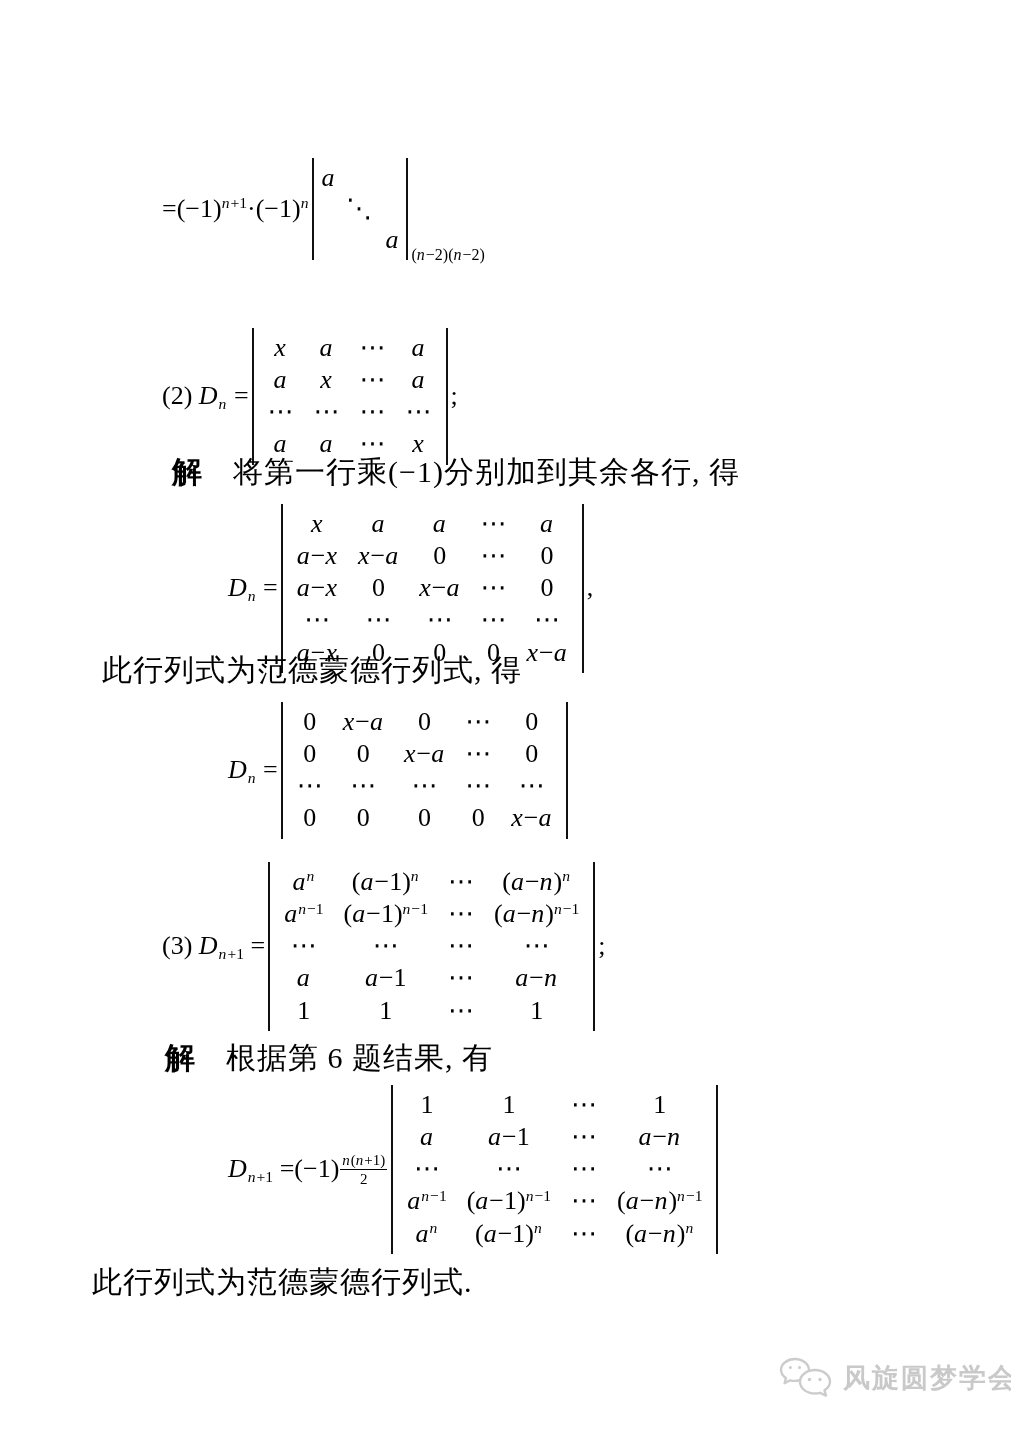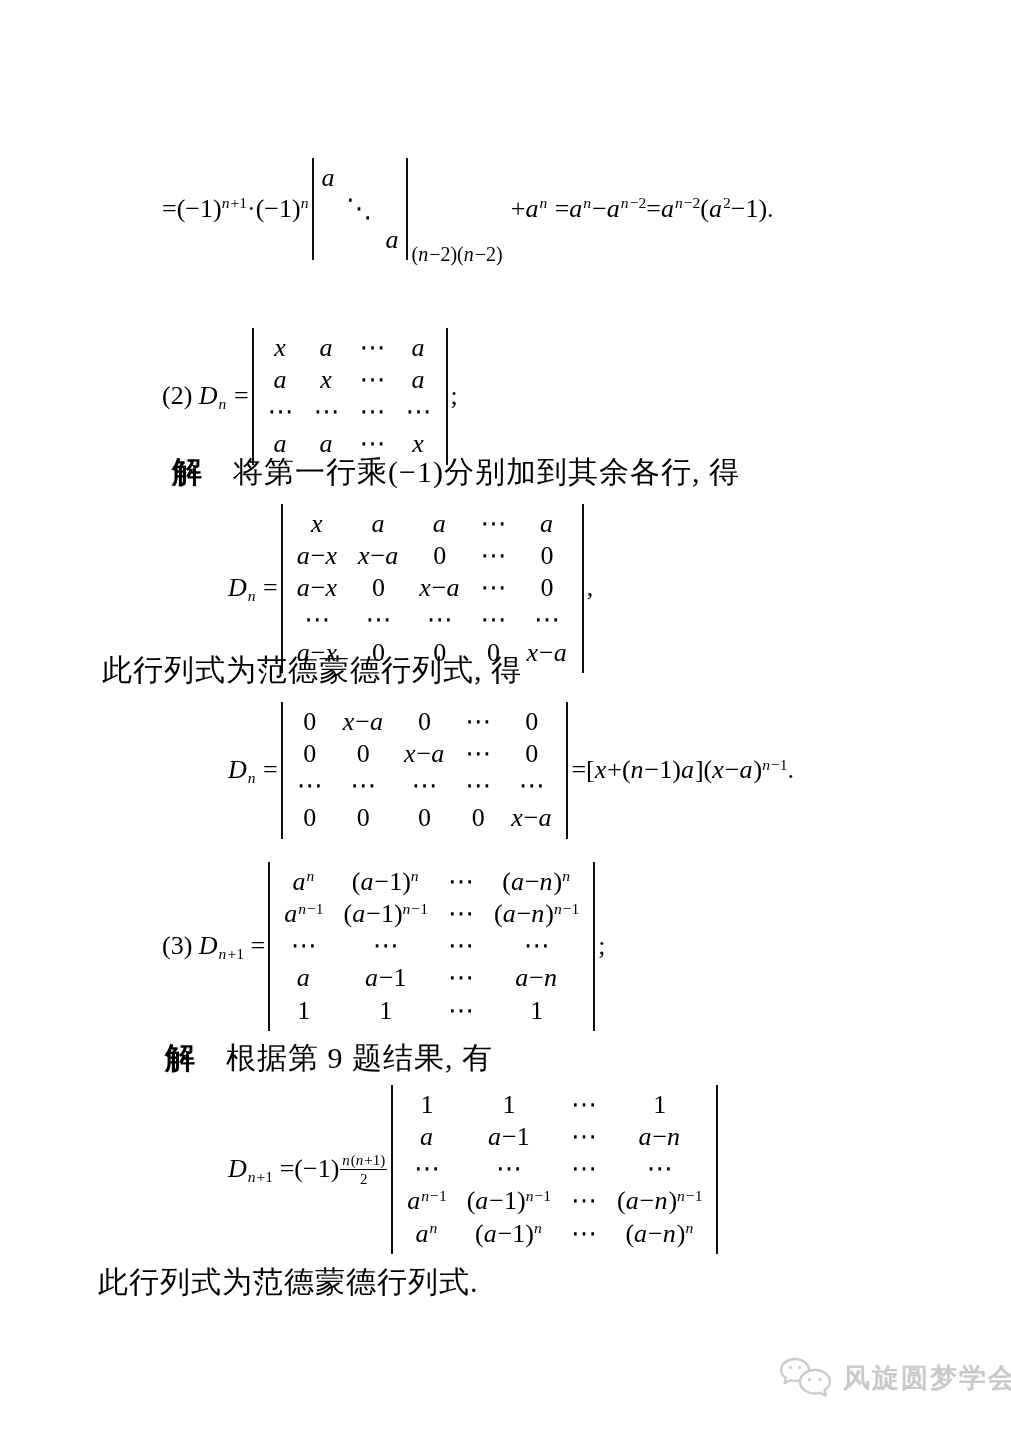--- a/index.html
+++ b/index.html
@@ -21,21 +21,21 @@
   }
   .mtable{display:table}
   .mrow{display:table-row}
   .mcell{display:table-cell;text-align:center;padding:1px 10px;line-height:1.16}
   
   .det1in{display:inline-block;width:84px;line-height:1.2}
   .det1in .r{display:block;padding:0 3px}
   .r1{text-align:left}
   .r2{text-align:center;letter-spacing:3px}
   .r3{text-align:right}
-  .detsub{align-self:flex-end;font-size:20px;transform:translateY(24%);margin-right:8px}
+  .detsub{align-self:flex-end;font-size:16px;transform:translateY(24%);margin-right:8px}
   
   .fracsup{
     display:inline-flex;flex-direction:column;align-items:center;
     font-size:15px;line-height:1.2;vertical-align:15px;margin:0 1px;
   }
   .fracsup .fnum{border-bottom:1.5px solid #000;padding:0 2px}
   
   .cjk{font-size:30px;letter-spacing:1px}
   .cjk .hd{font-weight:bold;margin-right:30px}
   
@@ -54,21 +54,20 @@
   <div class="blk frow" style="left:162px;top:158px">
     <span class="math">=(−1)<sup><i>n</i>+1</sup>·(−1)<sup><i>n</i></sup></span>
     <span class="det">
       <span class="det1in">
         <span class="r r1 math"><i>a</i></span>
         <span class="r r2">⋱</span>
         <span class="r r3 math"><i>a</i></span>
       </span>
     </span>
     <span class="detsub math">(<i>n</i>−2)(<i>n</i>−2)</span>
-    <span class="math">+<i>a</i><sup><i>n</i></sup> =<i>a</i><sup><i>n</i></sup>−<i>a</i><sup><i>n</i>−2</sup>=<i>a</i><sup><i>n</i>−2</sup>(<i>a</i><sup>2</sup>−1).</span>
   </div>
 
   <div class="blk frow" style="left:162px;top:328px">
     <span class="math">(2) <i>D</i><sub><i>n</i></sub> =</span>
     <span class="det">
         <span class="mtable">
           <span class="mrow">
             <span class="mcell math"><i>x</i></span>
             <span class="mcell math"><i>a</i></span>
             <span class="mcell math">⋯</span>
@@ -176,21 +175,20 @@
           </span>
           <span class="mrow">
             <span class="mcell math">0</span>
             <span class="mcell math">0</span>
             <span class="mcell math">0</span>
             <span class="mcell math">0</span>
             <span class="mcell math"><i>x</i>−<i>a</i></span>
           </span>
         </span>
       </span>
-    <span class="math">=[<i>x</i>+(<i>n</i>−1)<i>a</i>](<i>x</i>−<i>a</i>)<sup><i>n</i>−1</sup>.</span>
   </div>
 
   <div class="blk frow" style="left:162px;top:862px">
     <span class="math">(3) <i>D</i><sub><i>n</i>+1</sub> =</span>
     <span class="det">
         <span class="mtable">
           <span class="mrow">
             <span class="mcell math"><i>a</i><sup><i>n</i></sup></span>
             <span class="mcell math">(<i>a</i>−1)<sup><i>n</i></sup></span>
             <span class="mcell math">⋯</span>
@@ -219,21 +217,21 @@
             <span class="mcell math">1</span>
             <span class="mcell math">⋯</span>
             <span class="mcell math">1</span>
           </span>
         </span>
       </span>
     <span class="math">;</span>
   </div>
 
   <div class="blk cjk" style="left:165px;top:1038px">
-    <span class="hd">解</span><span>根据第 9 题结果, 有</span>
+    <span class="hd">解</span><span>根据第 6 题结果, 有</span>
   </div>
 
   <div class="blk frow" style="left:228px;top:1085px">
     <span class="math"><i>D</i><sub><i>n</i>+1</sub> =(−1)</span>
       <span class="fracsup">
         <span class="fnum math"><i>n</i>(<i>n</i>+1)</span>
         <span class="fden">2</span>
       </span>
     <span class="det">
         <span class="mtable">
@@ -264,21 +262,21 @@
           <span class="mrow">
             <span class="mcell math"><i>a</i><sup><i>n</i></sup></span>
             <span class="mcell math">(<i>a</i>−1)<sup><i>n</i></sup></span>
             <span class="mcell math">⋯</span>
             <span class="mcell math">(<i>a</i>−<i>n</i>)<sup><i>n</i></sup></span>
           </span>
         </span>
       </span>
   </div>
 
-  <div class="blk cjk" style="left:98px;top:1262px">
+  <div class="blk cjk" style="left:92px;top:1262px">
     <span>此行列式为范德蒙德行列式.</span>
   </div>
 
   <div class="blk watermark" style="left:778px;top:1356px">
     <svg class="wicon" width="56" height="44" viewBox="0 0 56 44">
       <g fill="none" stroke="#cccccc" stroke-width="2.4" stroke-linejoin="round">
         <path d="M17 3 C9.3 3 3 8 3 13.8 c0 3.3 1.9 6.2 4.9 8.2 L6.6 27.2 l5.6-2.9 c1.5.4 3.2.6 4.8.6 7.7 0 14-4.9 14-10.9 S24.7 3 17 3 Z"></path>
         <path d="M37 14 c-8.3 0-15 5.3-15 11.8 0 6.5 6.7 11.7 15 11.7 1.8 0 3.5-.2 5.1-.7 L48 39.6 46.5 34.3 c3.3-2.1 5.5-5.2 5.5-8.5 C52 19.3 45.3 14 37 14 Z" fill="#ffffff"></path>
       </g>
       <g fill="#cccccc">

